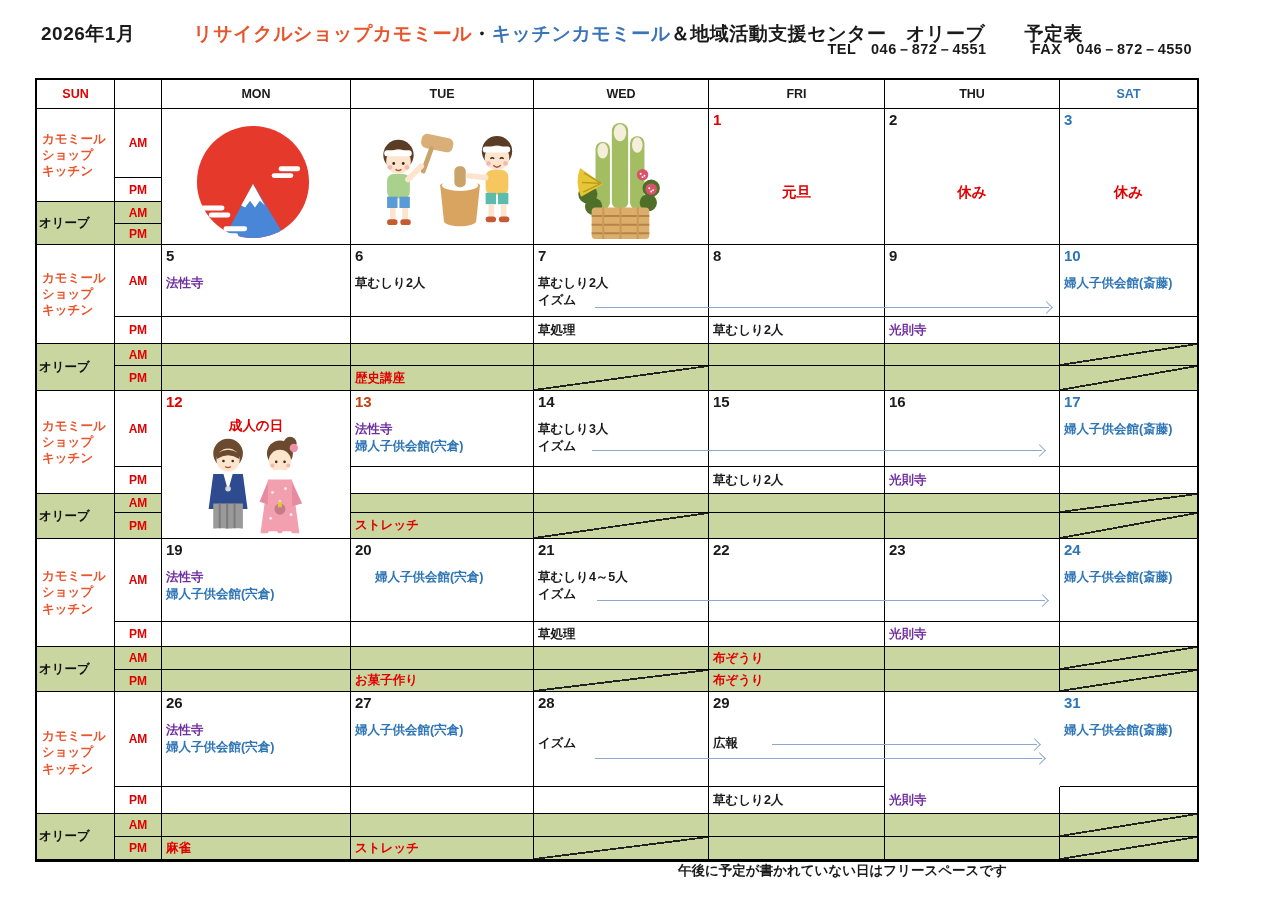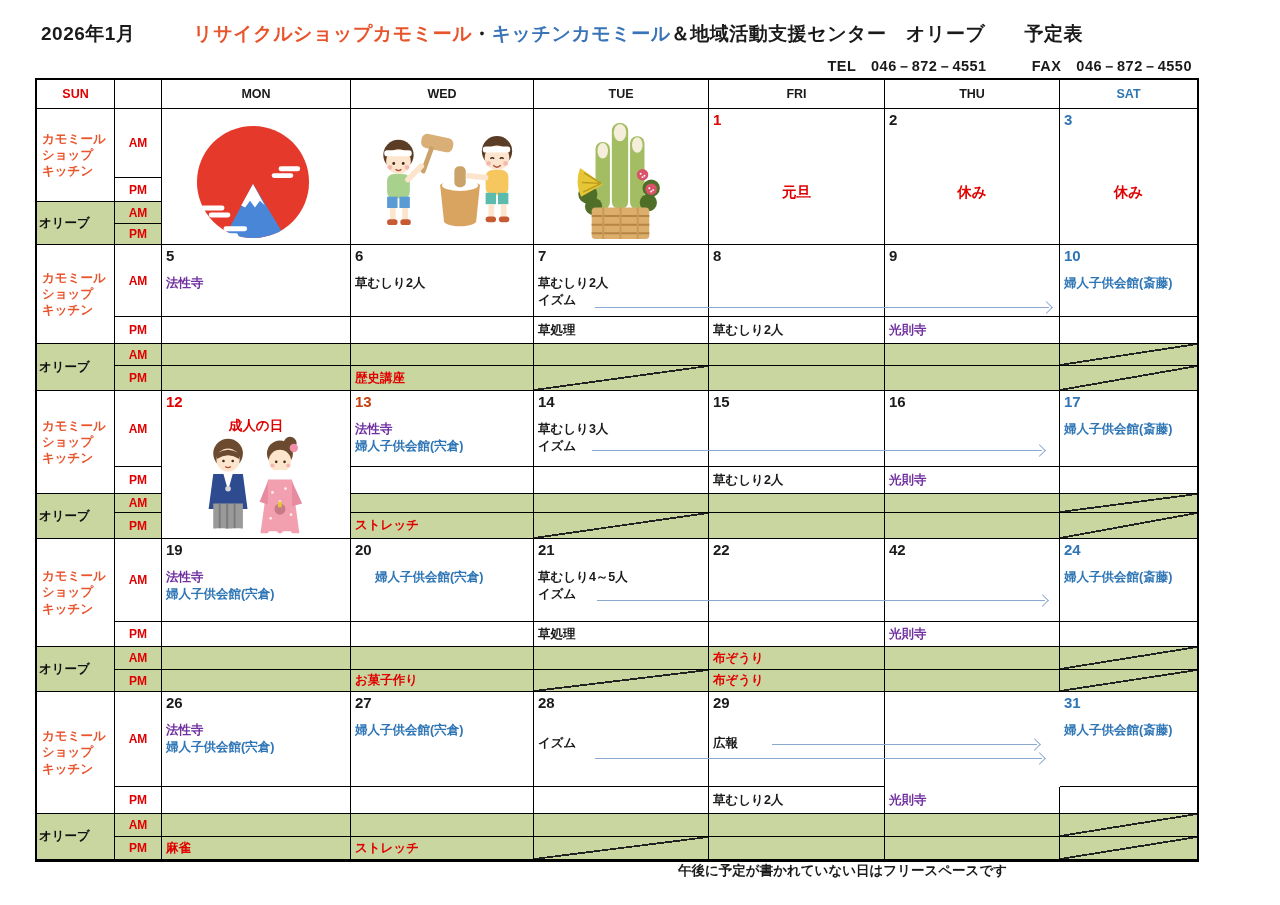--- a/index.html
+++ b/index.html
@@ -2,21 +2,21 @@
 <html><head>
 <meta charset="utf-8">
 <style>
   html,body{margin:0;padding:0;}
   .page{position:relative;width:1280px;height:905px;background:#ffffff;overflow:hidden;
         font-family:"Liberation Sans",sans-serif;font-weight:bold;color:#1a1a1a;}
   .title{position:absolute;left:41px;top:21px;font-size:19px;letter-spacing:.5px;white-space:nowrap;}
   .title .t-month{margin-right:14px;}
   .t-orange{color:#e8542c;margin-left:44px;}
   .t-blue{color:#3a74b8;}
-  .contact{position:absolute;top:57px;right:88px;font-size:14.5px;letter-spacing:.5px;}
+  .contact{position:absolute;top:40px;right:88px;font-size:14.5px;letter-spacing:.5px;}
   .footnote{position:absolute;top:862px;left:678px;font-size:13.5px;}
   .calendar{position:absolute;left:35px;top:78px;width:1160px;border:2px solid #000;background:#fff;}
   .row{display:grid;position:relative;}
   .cell{position:relative;border-right:1px solid #000;border-bottom:1px solid #000;box-sizing:border-box;background:#fff;}
   .cell.last{border-right:none;}
   .hcell{display:flex;align-items:center;justify-content:center;font-size:12.5px;}
   .sec-label{display:flex;flex-direction:column;justify-content:center;padding-left:5px;
              font-size:12.5px;line-height:1.3;color:#e8542c;}
   .olive-label{display:flex;align-items:center;padding-left:2px;font-size:12.5px;color:#111;}
   .ampm{display:flex;align-items:center;justify-content:center;font-size:12px;color:#e00000;}
@@ -40,22 +40,22 @@
 <div class="page">
   <div class="title">
     <span class="t-month">2026年1月</span><span class="t-orange">リサイクルショップカモミール</span><span>・</span><span class="t-blue">キッチンカモミール</span><span>＆地域活動支援センター　オリーブ　　予定表</span>
   </div>
   <div class="contact">TEL　046－872－4551　　　FAX　046－872－4550</div>
   <div class="calendar" id="calendar">
       <div class="row" style="grid-template-columns: 78px 47px 189px 183px 175px 176px 175px 137px; grid-template-rows: 29px;">
         <div class="cell hcell" style="color: rgb(224, 0, 0);">SUN</div>
         <div class="cell hcell" style="color: rgb(26, 26, 26);"></div>
         <div class="cell hcell" style="color: rgb(26, 26, 26);">MON</div>
+        <div class="cell hcell" style="color: rgb(26, 26, 26);">TUE</div>
         <div class="cell hcell" style="color: rgb(26, 26, 26);">WED</div>
-        <div class="cell hcell" style="color: rgb(26, 26, 26);">TUE</div>
         <div class="cell hcell" style="color: rgb(26, 26, 26);">FRI</div>
         <div class="cell hcell" style="color: rgb(26, 26, 26);">THU</div>
         <div class="cell hcell last" style="color: rgb(46, 117, 182);">SAT</div>
       </div>
       <div class="row" style="grid-template-columns: 78px 47px 189px 183px 175px 176px 175px 137px; grid-template-rows: 69px 24px 22px 21px;">
         <div class="cell sec-label" style="grid-area: 1 / 1 / span 2;">
           <span>カモミール</span>
           <span>ショップ</span>
           <span>キッチン</span>
         </div>
@@ -388,21 +388,21 @@
           <span class="date" style="color: rgb(26, 26, 26);">22</span>
         </div>
         <div class="cell pmcell" style="grid-area: 2 / 6;"></div>
         <div class="cell olcell olive-bg" style="grid-area: 3 / 6;">
           <span>布ぞうり</span>
         </div>
         <div class="cell olcell olive-bg" style="grid-area: 4 / 6;">
           <span>布ぞうり</span>
         </div>
         <div class="cell" style="grid-area: 1 / 7;">
-          <span class="date" style="color: rgb(26, 26, 26);">42</span>
+          <span class="date" style="color: rgb(26, 26, 26);">23</span>
         </div>
         <div class="cell pmcell" style="grid-area: 2 / 7;">
           <span style="color: rgb(112, 48, 160);">光則寺</span>
         </div>
         <div class="cell olcell olive-bg" style="grid-area: 3 / 7;"></div>
         <div class="cell olcell olive-bg" style="grid-area: 4 / 7;"></div>
         <div class="cell last" style="grid-area: 1 / 8;">
           <span class="date" style="color: rgb(46, 117, 182);">24</span>
           <div class="evts">
             <span class="evt" style="color: rgb(46, 117, 182); margin-top: 6px;">婦人子供会館(斎藤)</span>

